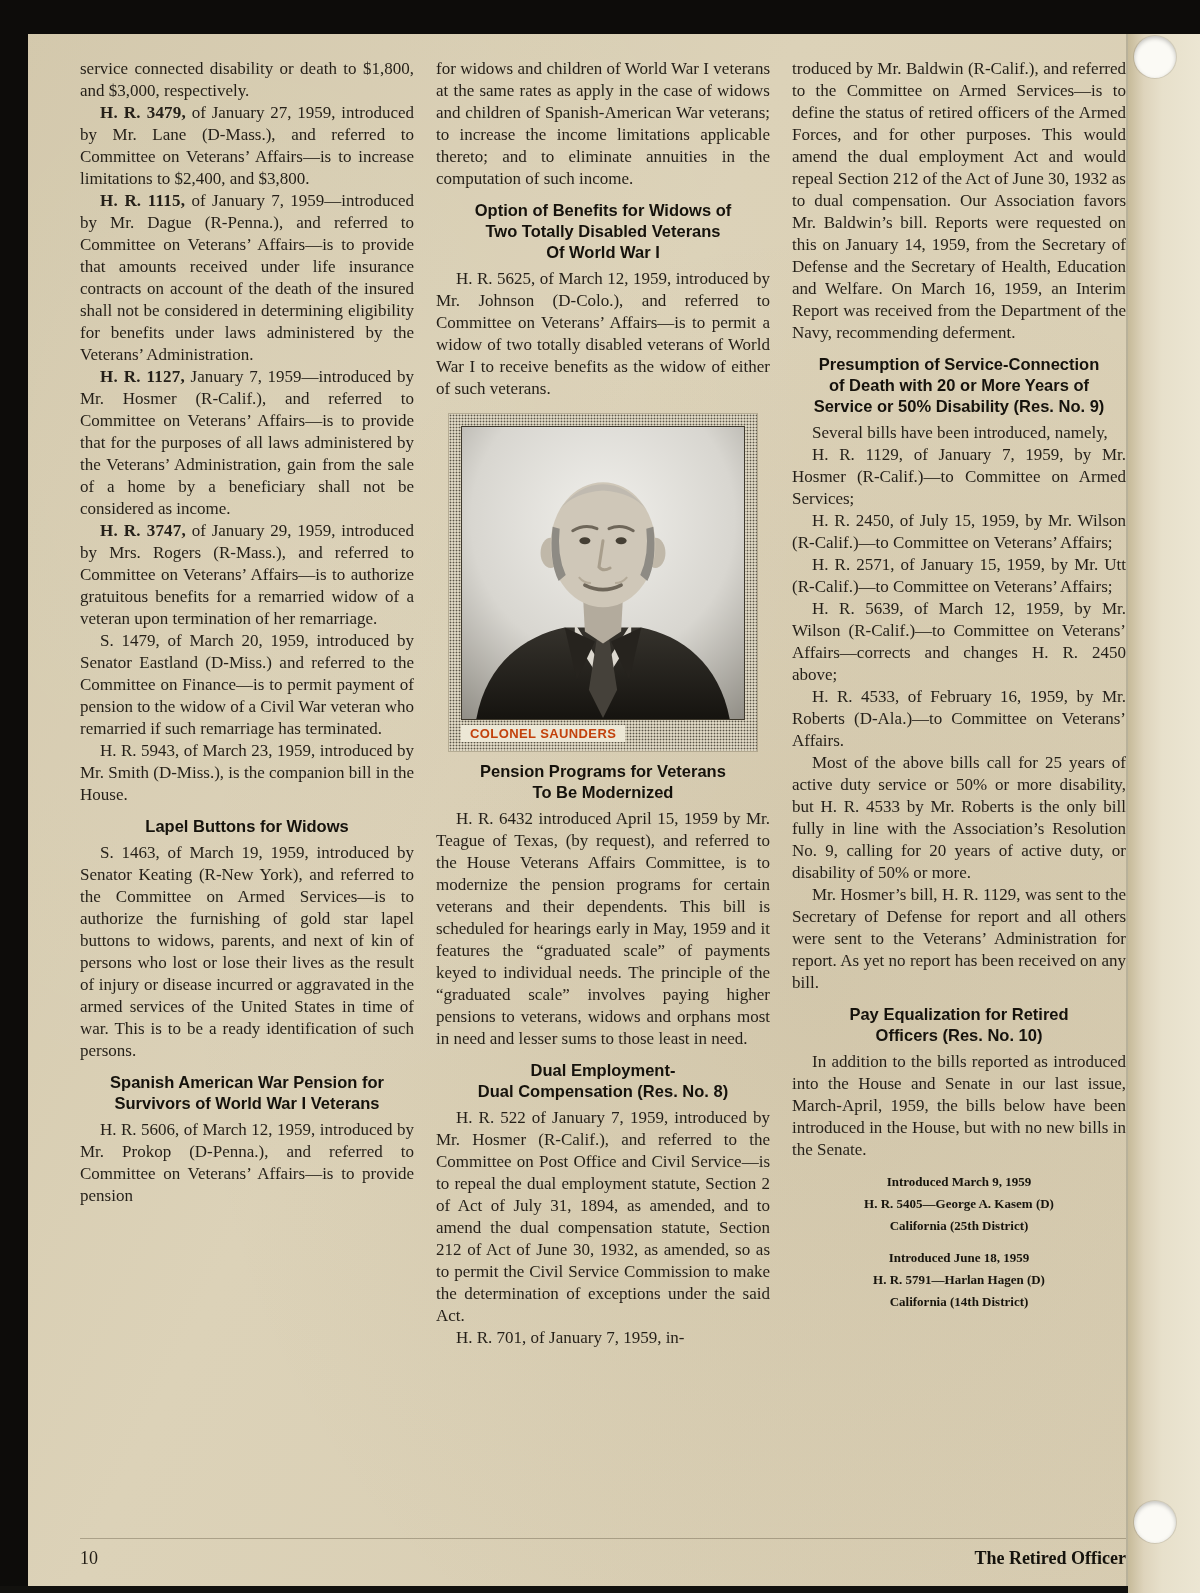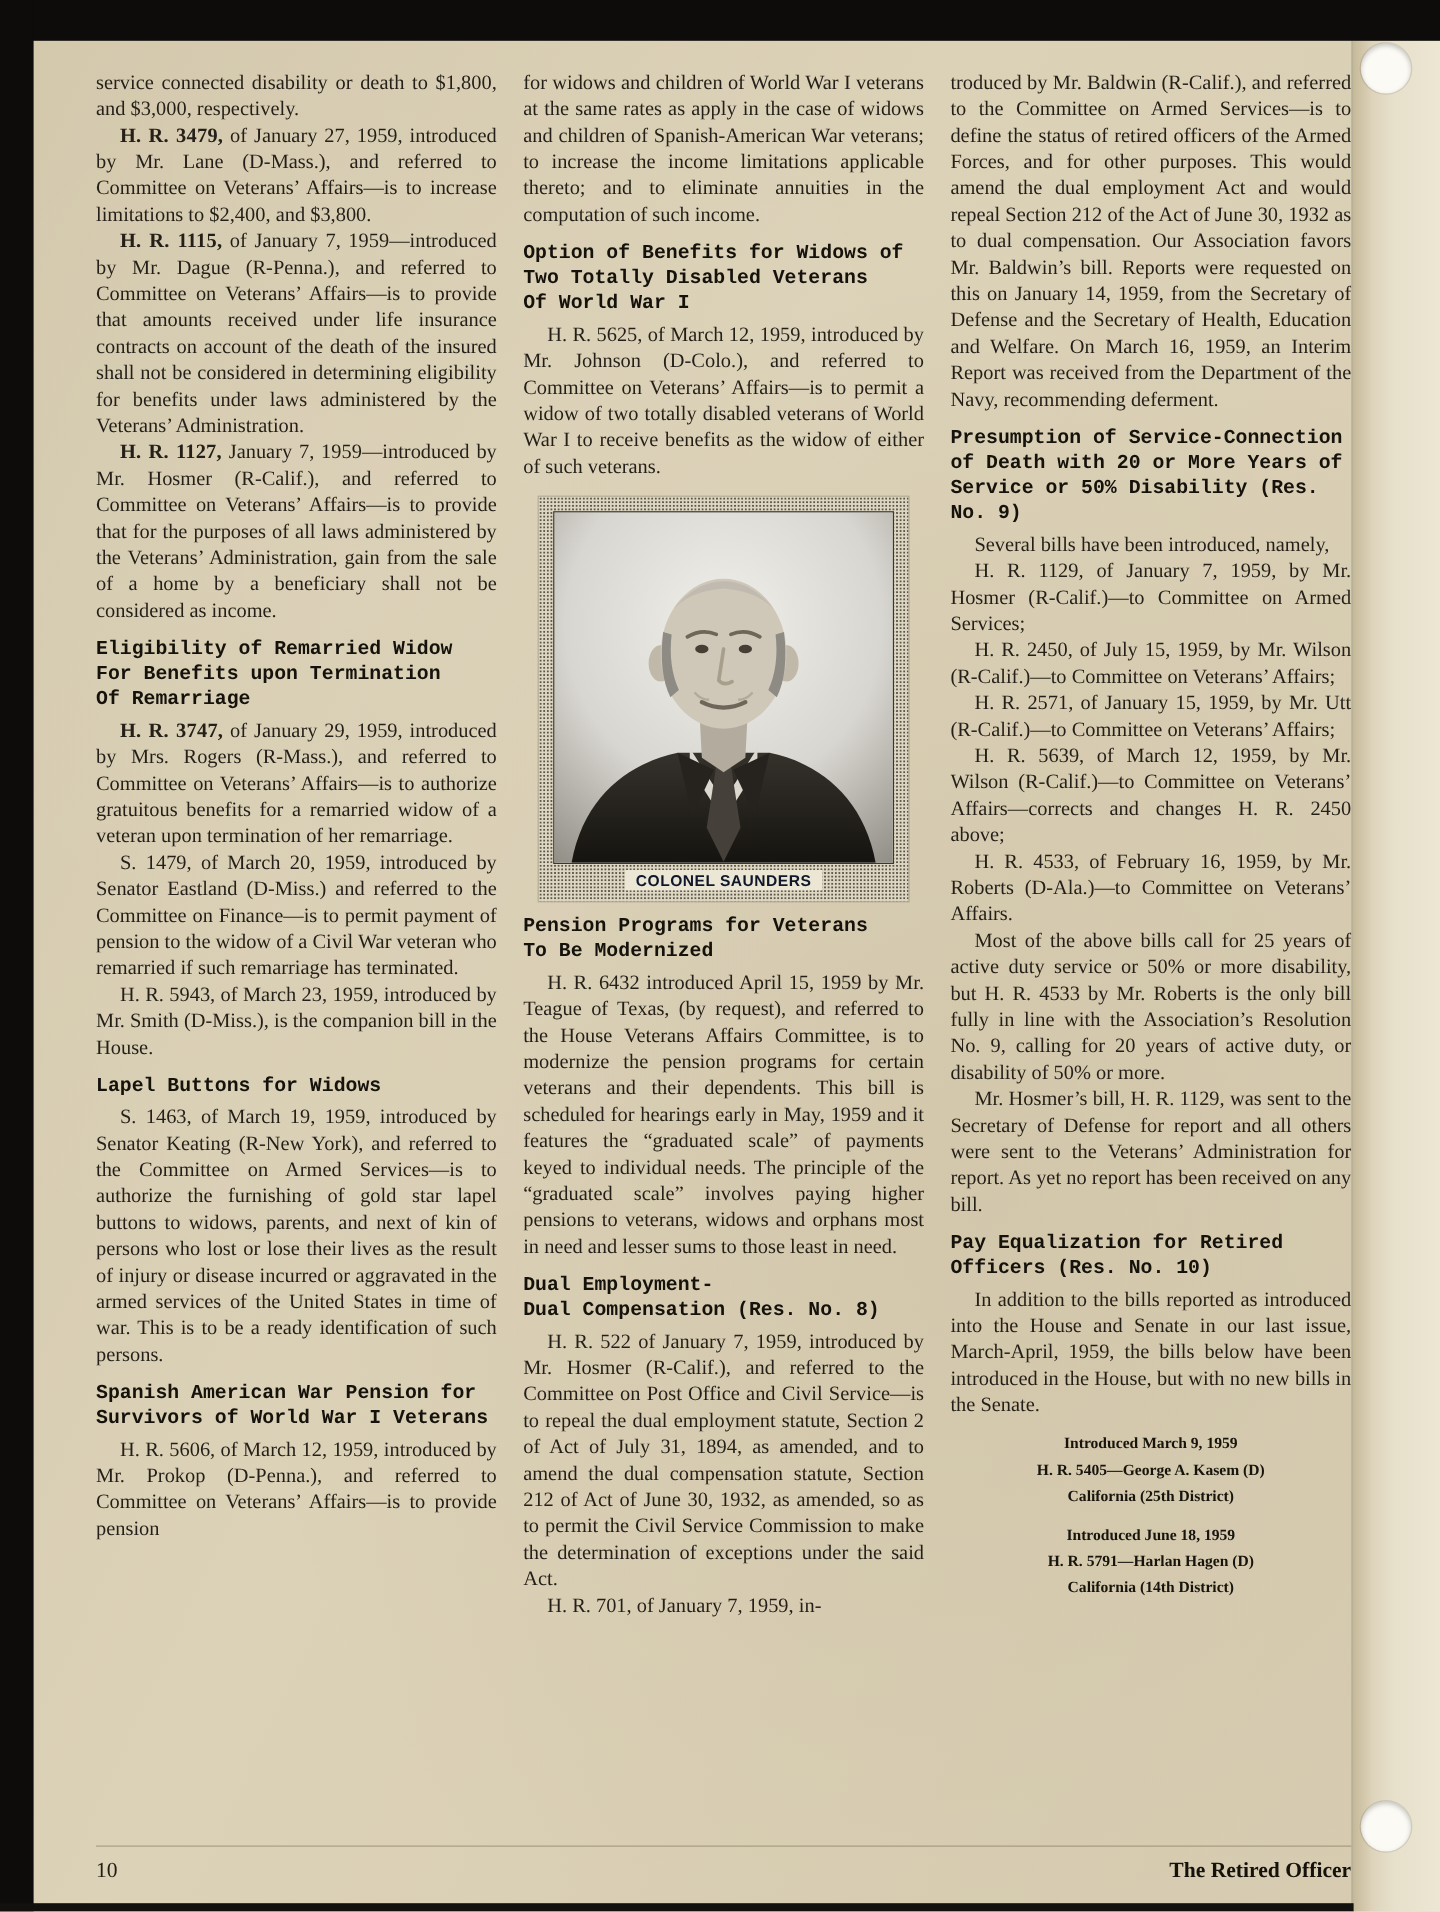--- a/index.html
+++ b/index.html
@@ -37,46 +37,46 @@
   }
   .col{
     flex:1;overflow:hidden;
     font-size:17px;line-height:22px;color:#241f18;
     text-align:justify;
   }
   .para{margin:0;text-indent:20px;}
   .para .lead{font-weight:bold;letter-spacing:0.2px;margin-top:24px;}
   .noindent{text-indent:0;}
   .heading{
-    font-family:Liberation Mono, monospace;font-weight:bold;
+    font-family:Liberation Sans, sans-serif;font-weight:bold;
     font-size:16.5px;line-height:21px;margin:10px 0 5px;
-    white-space:pre-line;text-align:left;color:#15120c;
+    white-space:pre-line;text-align:center;color:#15120c;
   }
   .bold-entry{
     font-weight:bold;text-align:center;white-space:pre-line;
     margin:10px 0 4px;text-indent:0;font-size:13px;line-height:22px;color:#17140d;
   }
 
   .photo-block{margin:14px auto 10px;width:308px;}
   .photo-frame{
     background-color:#ddd6c2;
     background-image:radial-gradient(circle, rgba(58,53,42,0.8) 0.9px, rgba(58,53,42,0) 1.05px);
     background-size:3px 3px;
     padding:12px 12px 5px;
     box-shadow:0 0 0 1px rgba(70,62,45,0.25);
   }
   .photo-img{
     display:block;width:282px;height:292px;overflow:hidden;
     border:1px solid #3c372b;background:#c9c7c2;
   }
   .photo-img svg{display:block;}
   .photo-caption{
-    margin:3px 0 1px;text-align:center;
+    margin:3px 0 1px;text-align:left;
     font-family:"Liberation Sans", sans-serif;font-weight:bold;
-    font-size:13px;letter-spacing:0.4px;color:#0f172a;
+    font-size:13px;letter-spacing:0.4px;color:#c2410c;
   }
   .photo-caption .caption-label{background:#ece7d5;padding:1px 9px;}
 
   .footer{
     position:absolute;left:80px;width:1046px;top:1538px;
     border-top:1px solid rgba(60,50,30,0.3);
     padding-top:9px;
     display:flex;justify-content:space-between;align-items:center;
   }
   .page-number{font-family:"Liberation Serif", serif;font-size:18px;color:#221d15;}
@@ -93,23 +93,20 @@
   <div class="punch punch-top"></div>
   <div class="punch punch-bottom"></div>
 
   <div class="content">
 
     <div class="col">
       <p class="para noindent">service connected disability or death to $1,800, and $3,000, respectively.</p>
       <p class="para"><b class="lead">H. R. 3479,</b><span> of January 27, 1959, introduced by Mr. Lane (D-Mass.), and referred to Committee on Veterans’ Affairs—is to increase limitations to $2,400, and $3,800.</span></p>
       <p class="para"><b class="lead">H. R. 1115,</b><span> of January 7, 1959—introduced by Mr. Dague (R-Penna.), and referred to Committee on Veterans’ Affairs—is to provide that amounts received under life insurance contracts on account of the death of the insured shall not be considered in determining eligibility for benefits under laws administered by the Veterans’ Administration.</span></p>
       <p class="para"><b class="lead">H. R. 1127,</b><span> January 7, 1959—introduced by Mr. Hosmer (R-Calif.), and referred to Committee on Veterans’ Affairs—is to provide that for the purposes of all laws administered by the Veterans’ Administration, gain from the sale of a home by a beneficiary shall not be considered as income.</span></p>
-      <h3 class="heading">Eligibility of Remarried Widow
-For Benefits upon Termination
-Of Remarriage</h3>
       <p class="para"><b class="lead">H. R. 3747,</b><span> of January 29, 1959, introduced by Mrs. Rogers (R-Mass.), and referred to Committee on Veterans’ Affairs—is to authorize gratuitous benefits for a remarried widow of a veteran upon termination of her remarriage.</span></p>
       <p class="para">S. 1479, of March 20, 1959, introduced by Senator Eastland (D-Miss.) and referred to the Committee on Finance—is to permit payment of pension to the widow of a Civil War veteran who remarried if such remarriage has terminated.</p>
       <p class="para">H. R. 5943, of March 23, 1959, introduced by Mr. Smith (D-Miss.), is the companion bill in the House.</p>
       <h3 class="heading">Lapel Buttons for Widows</h3>
       <p class="para">S. 1463, of March 19, 1959, introduced by Senator Keating (R-New York), and referred to the Committee on Armed Services—is to authorize the furnishing of gold star lapel buttons to widows, parents, and next of kin of persons who lost or lose their lives as the result of injury or disease incurred or aggravated in the armed services of the United States in time of war. This is to be a ready identification of such persons.</p>
       <h3 class="heading">Spanish American War Pension for
 Survivors of World War I Veterans</h3>
       <p class="para">H. R. 5606, of March 12, 1959, introduced by Mr. Prokop (D-Penna.), and referred to Committee on Veterans’ Affairs—is to provide pension</p>
     </div>
 

